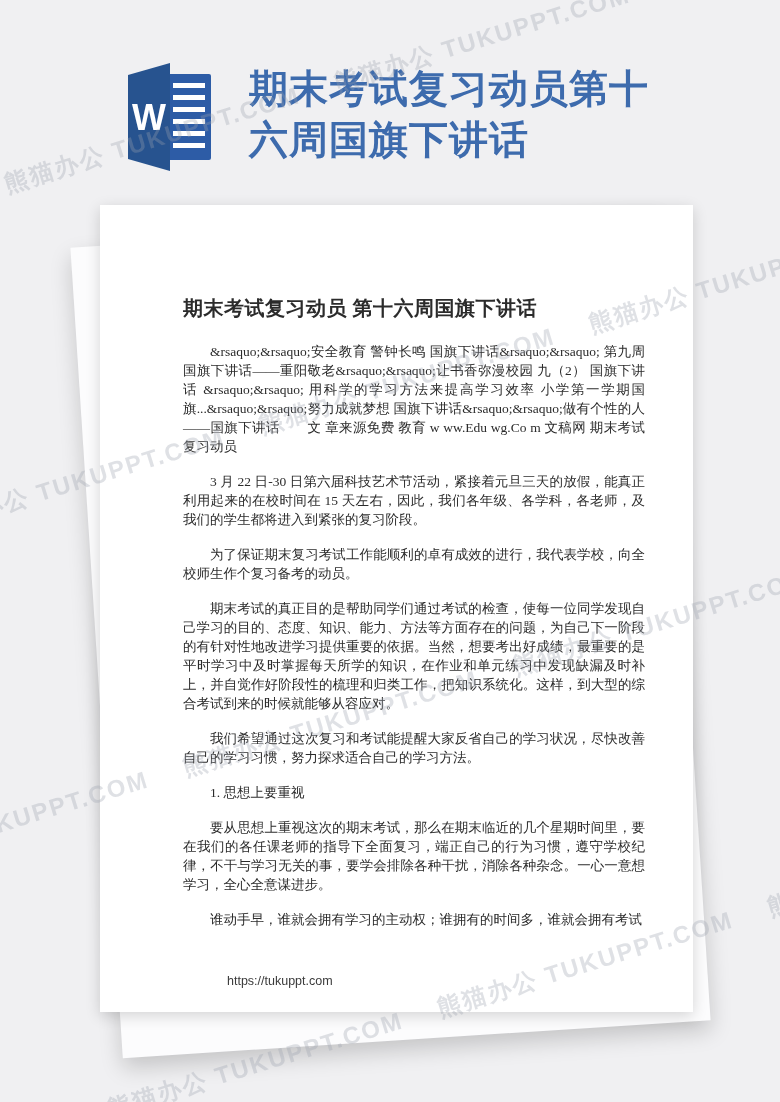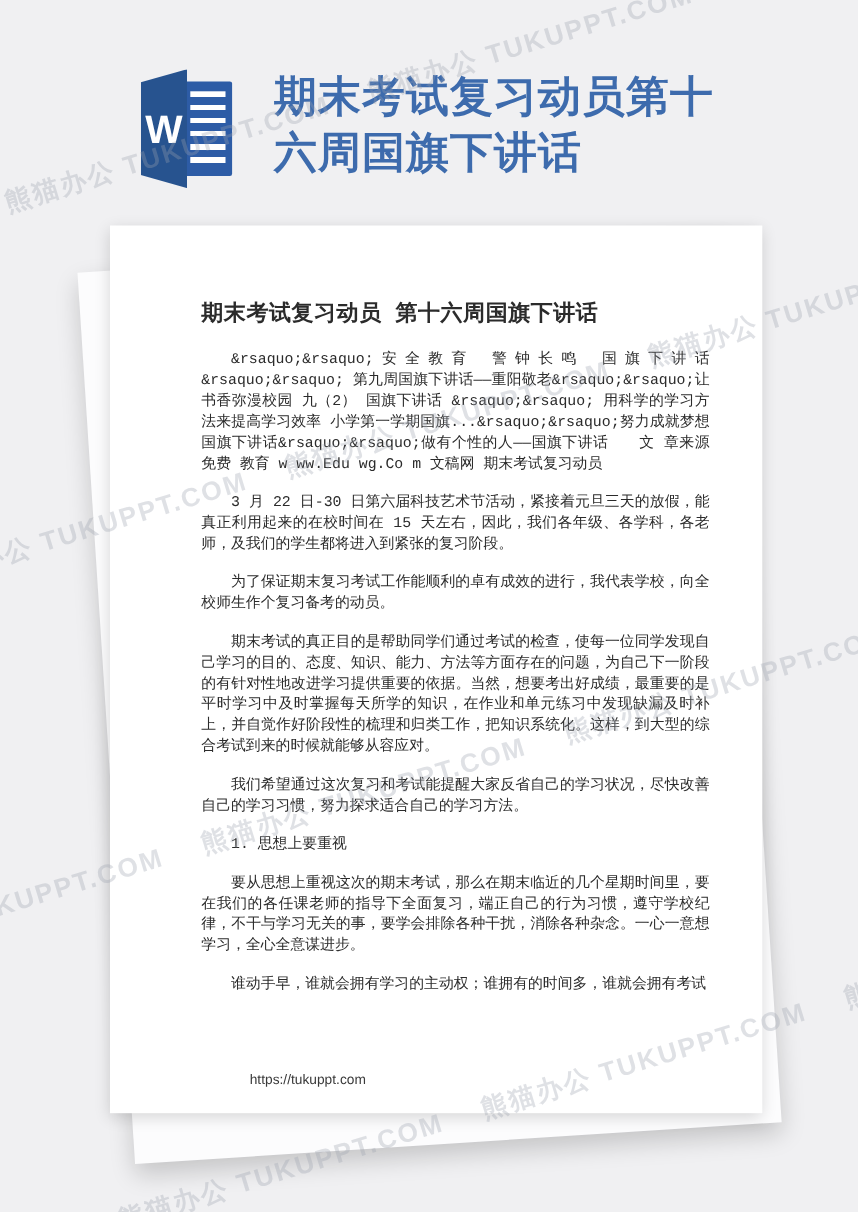--- a/index.html
+++ b/index.html
@@ -34,22 +34,22 @@
     position:absolute; left:96px; top:228px; width:589px; height:812px;
     background:#fcfcfd; transform:rotate(-3.7deg);
     box-shadow:0 10px 22px rgba(0,0,0,0.18);
   }
   .sheet-main {
     position:absolute; left:100px; top:205px; width:593px; height:807px;
     background:#ffffff; box-shadow:0 4px 14px rgba(0,0,0,0.16);
   }
   .doc-content {
     position:absolute; left:0; top:0; right:0; bottom:0;
-    padding:66px 48px 0 83px; box-sizing:border-box;
-    font-family:Liberation Mono, monospace; color:#2b2b2b;
+    padding:90px 48px 0 83px; box-sizing:border-box;
+    font-family:Liberation Serif, serif; color:#2b2b2b;
   }
   .doc-heading { margin:0 0 20px 0; font-size:20px; font-weight:700; letter-spacing:0.5px; }
   .doc-para {
     margin:16px 0 8px 0; font-size:13.5px; line-height:19px;
     text-align:justify; text-indent:2em;
   }
   .footer-url {
     position:absolute; left:83px; bottom:24px;
     font-family:"Liberation Sans","DejaVu Sans",sans-serif;
     font-size:12.5px; color:#3a3a3a;padding-left:44px;

